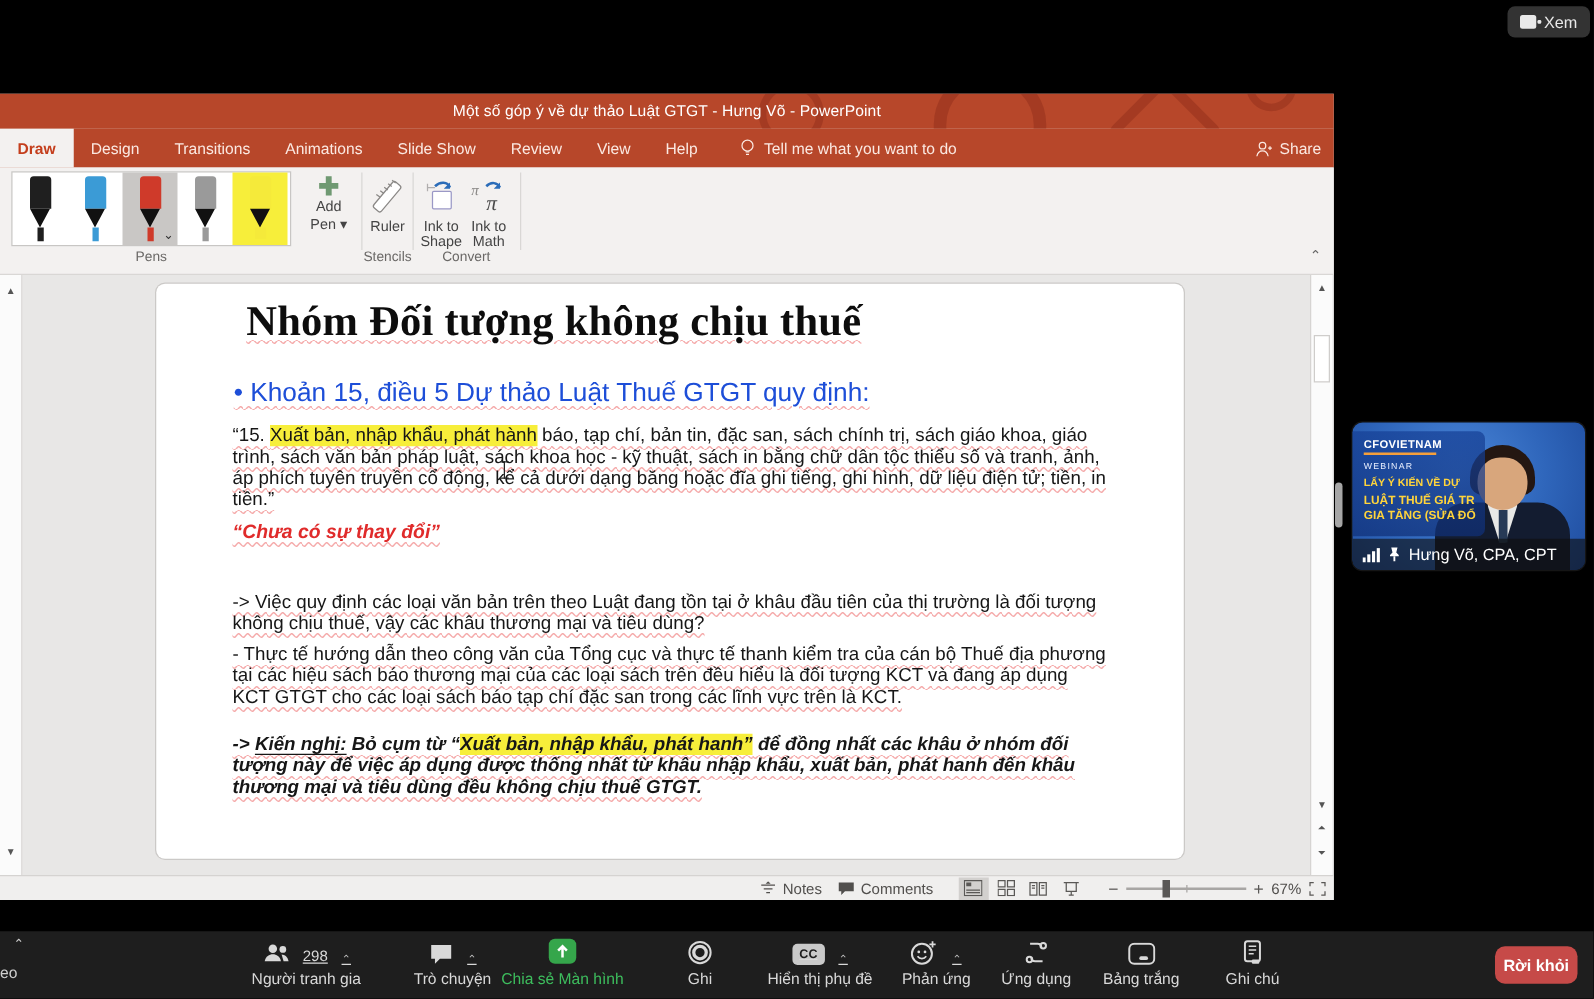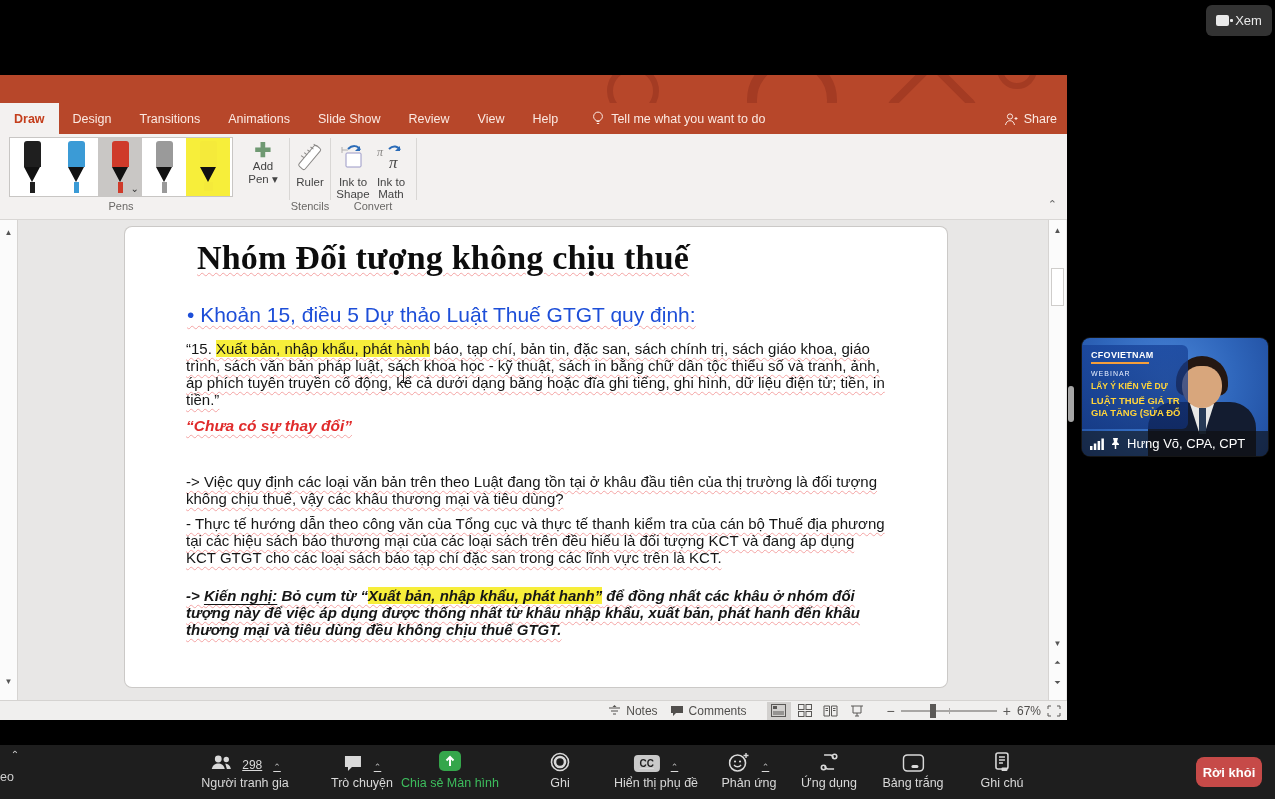--- a/index.html
+++ b/index.html
@@ -1,21 +1,21 @@
 <!DOCTYPE html>
 <html style="--ppt-accent: #b7472a; --highlight: #f7ee3a; --slide-red: #e02b2b; --zoom-green: #3dbd5d; --leave-red: #c64a48; --video-blue: #2f66bb; --overlay-yellow: #ffd43b;"><head>
 <meta charset="utf-8">
 <style>
   html,body{margin:0;padding:0;background:#000;}
   *{box-sizing:border-box;}
   .screen{position:relative;width:1275px;height:799px;background:#000;overflow:hidden;
           font-family:"Liberation Sans",sans-serif;}
 
   
-  .xem-btn{position:absolute;left:1206px;top:5px;width:66px;height:31px;background:#333;
+  .xem-btn{position:absolute;left:1206px;top:5px;width:66px;height:25px;background:#333;
            border-radius:6px;display:flex;align-items:center;justify-content:center;gap:6px;
            color:#e9e9e9;font-size:13px;cursor:pointer;}
   .xem-ic{width:13px;height:11px;background:#e9e9e9;border-radius:2px;position:relative;}
   .xem-ic::after{content:"";position:absolute;right:-4px;top:4px;width:3px;height:3px;background:#e9e9e9;border-radius:1px;}
 
   
   .ppt{position:absolute;left:0;top:75px;width:1067px;height:645px;background:#e8e7e6;}
   .titlebar{position:relative;height:28px;background:var(--ppt-accent,#b7472a);display:flex;
             align-items:center;color:#fff;overflow:hidden;}
   .deco{position:absolute;right:0;top:-20px;width:470px;height:80px;opacity:.45;pointer-events:none;}
@@ -149,20 +149,21 @@
 
   <div class="ppt">
 
     <div class="titlebar">
       <div class="deco">
           <i></i>
           <i></i>
           <i></i>
           <i></i>
         </div>
+      <div class="tb-title">Một số góp ý về dự thảo Luật GTGT - Hưng Võ  -  PowerPoint</div>
     </div>
 
     <div class="tabrow">
       <div class="tab active">Draw</div>
       <div class="tab">Design</div>
       <div class="tab">Transitions</div>
       <div class="tab">Animations</div>
       <div class="tab">Slide Show</div>
       <div class="tab">Review</div>
       <div class="tab">View</div>

